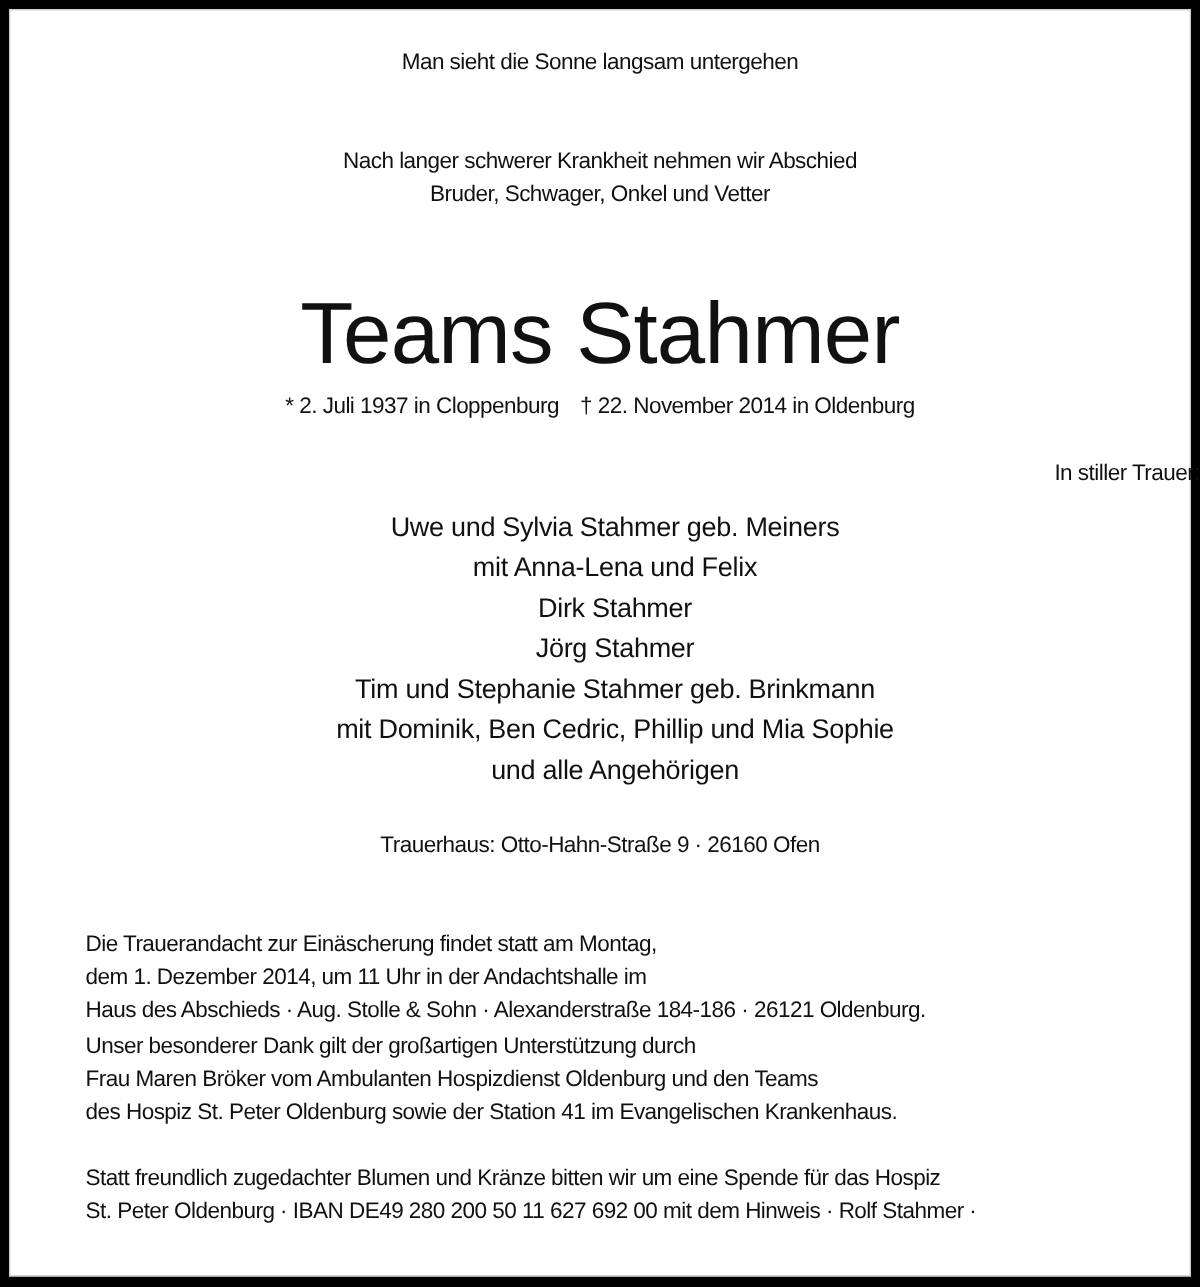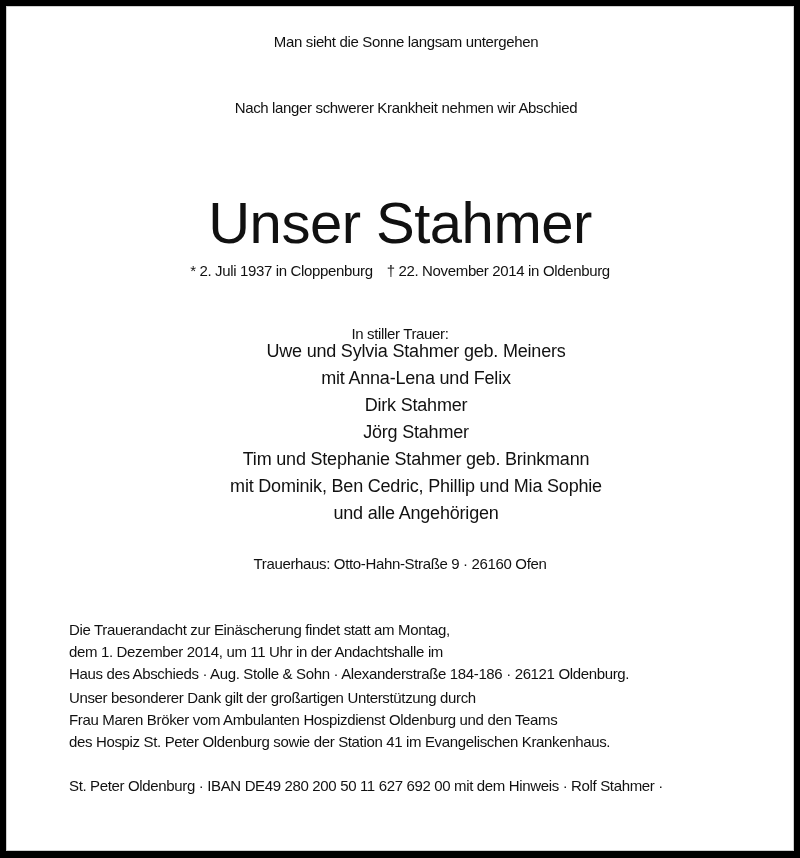--- a/index.html
+++ b/index.html
@@ -48,43 +48,43 @@
       line-height: 27px;
       padding-left: 10px;
     }
     .name {
       font-size: 58px;
       letter-spacing: -0.5px;
       line-height: 70px;
     }
     .line {
       display: block;
-      margin-left: 12px;
     }
   </style>
 </head>
 <body>
 
 <div class="frame"></div>
 
 <div class="abs center small" style="top:31px;">
   <span class="line">Man sieht die Sonne langsam untergehen</span>
 </div>
 
 <div class="abs center small" style="top:97px;text-align:center;">
   <span class="line">Nach langer schwerer Krankheit nehmen wir Abschied</span>
+  <span class="line">Bruder, Schwager, Onkel und Vetter</span>
 </div>
 
-<div class="abs center name" style="top:188px;">Unser Stahmer</div>
+<div class="abs center name" style="top:188px;">Teams Stahmer</div>
 
 <div class="abs center small" style="top:260px;">
   <span>* 2. Juli 1937 in Cloppenburg</span><span style="display:inline-block;width:14px;"></span><span>† 22. November 2014 in Oldenburg</span>
 </div>
 
-<div class="abs center small" style="top:323px;">In stiller Trauer:</div>
+<div class="abs center small" style="top:305px;text-align:right;">In stiller Trauer:</div>
 
 <div class="abs center mid" style="top:338px;">
   <span class="line">Uwe und Sylvia Stahmer geb. Meiners</span>
   <span class="line">mit Anna-Lena und Felix</span>
   <span class="line">Dirk Stahmer</span>
   <span class="line">Jörg Stahmer</span>
   <span class="line">Tim und Stephanie Stahmer geb. Brinkmann</span>
   <span class="line">mit Dominik, Ben Cedric, Phillip und Mia Sophie</span>
   <span class="line">und alle Angehörigen</span>
 </div>
@@ -97,14 +97,15 @@
   <span class="line">Haus des Abschieds · Aug. Stolle &amp; Sohn · Alexanderstraße 184-186 · 26121 Oldenburg.</span>
 </div>
 
 <div class="abs left small" style="top:687px;">
   <span class="line">Unser besonderer Dank gilt der großartigen Unterstützung durch</span>
   <span class="line">Frau Maren Bröker vom Ambulanten Hospizdienst Oldenburg und den Teams</span>
   <span class="line">des Hospiz St. Peter Oldenburg sowie der Station 41 im Evangelischen Krankenhaus.</span>
 </div>
 
 <div class="abs left small" style="top:775px;">
+  <span class="line">Statt freundlich zugedachter Blumen und Kränze bitten wir um eine Spende für das Hospiz</span>
   <span class="line">St. Peter Oldenburg · IBAN DE49 280 200 50 11 627 692 00 mit dem Hinweis · Rolf Stahmer ·</span>
 </div>
 
 </body></html>

